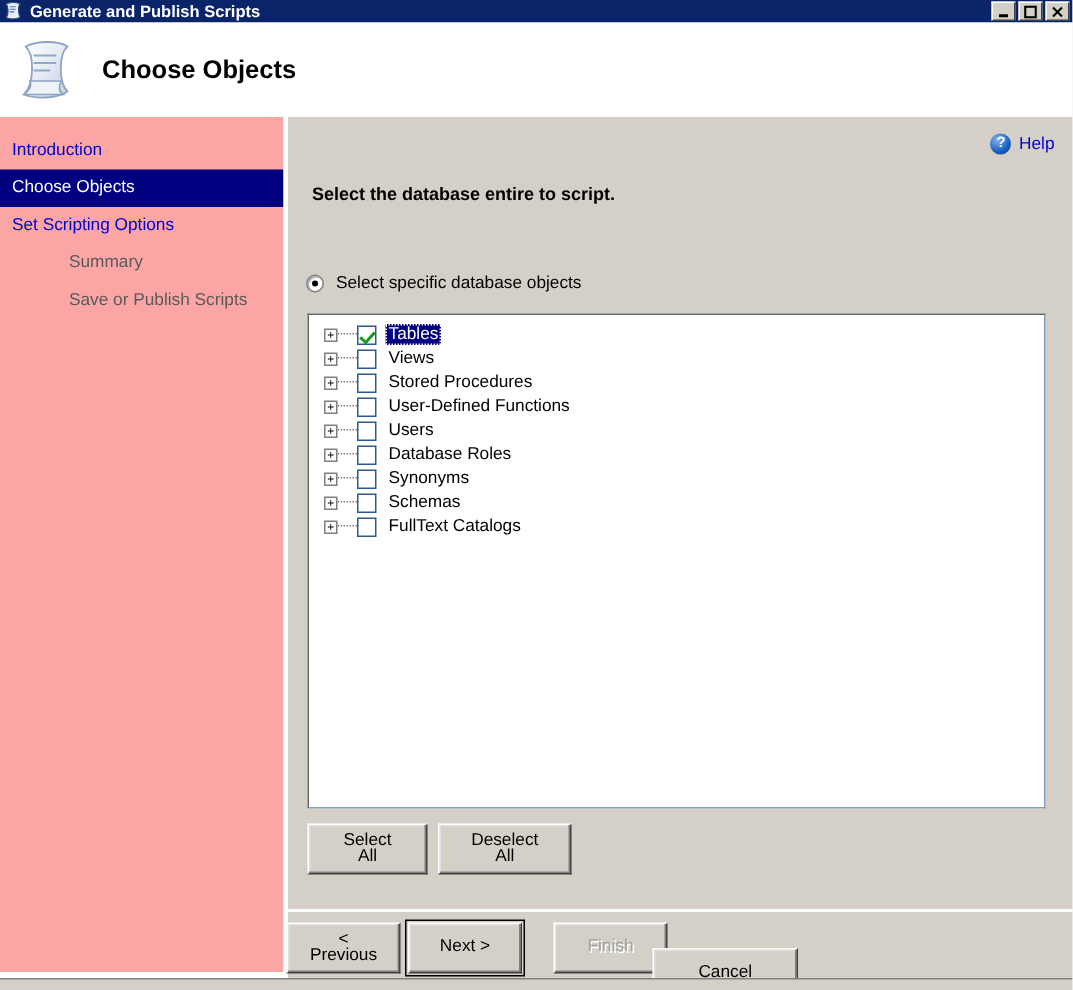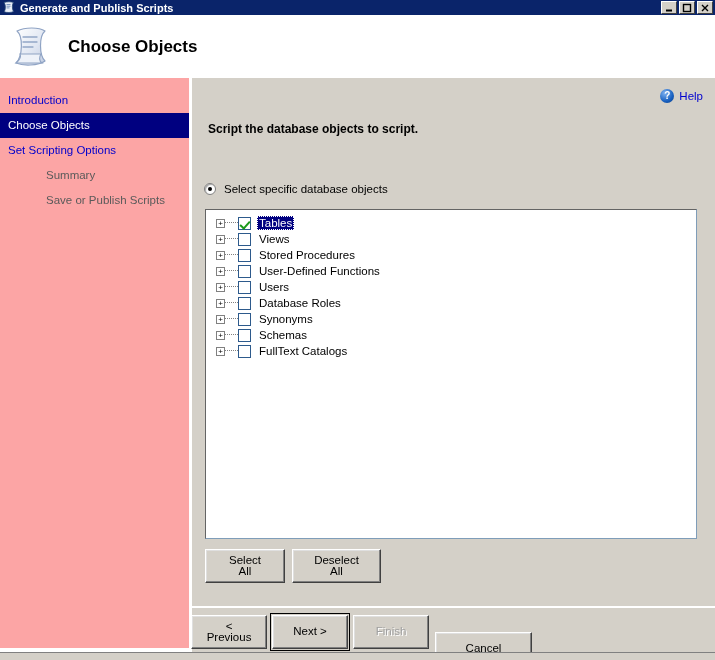--- a/index.html
+++ b/index.html
@@ -271,21 +271,21 @@
     font-size: 11.5px;
     color: #000000;
     text-align: center;
     box-sizing: border-box;
     padding: 16px;
     line-height: 1;
     display: flex;
     align-items: center;
     justify-content: center;
   }
-  .btn.disabled { color: #a0a0a0; text-shadow: 1px 1px 0 #ffffff; }
+  .btn.disabled { color: #a0a0a0; text-shadow: 1px 1px 0 #ffffff; margin-left: 16px; }
   .btn.default  { outline: 1px solid #000000; outline-offset: 1px; }
 
   #selectAllBtn  { position: absolute; left: 13px;  top: 471px; width: 80px; height: 22px; }
   #deselectAllBtn{ position: absolute; left: 100px; top: 471px; width: 89px; height: 22px; }
 
   
   #footerSep {
     position: absolute;
     left: 192px; top: 606px;
     width: 523px; height: 2px;
@@ -368,21 +368,21 @@
 </div>
 <div id="contentSep"></div>
 
 <div id="content">
 
   <div id="helpRow">
     <span class="help-icon">?</span>
     <span class="help-text">Help</span>
   </div>
 
-  <div id="instruction">Script the database objects to script.</div>
+  <div id="instruction">Select the database entire to script.</div>
 
 
   <div class="radio-row" id="radio2">
     <span class="radio-dot on"></span>
     <span class="radio-label">Select specific database objects</span>
   </div>
 
   <div id="treebox">
     <div class="tree-row selected">
       <span class="expander">+</span>

